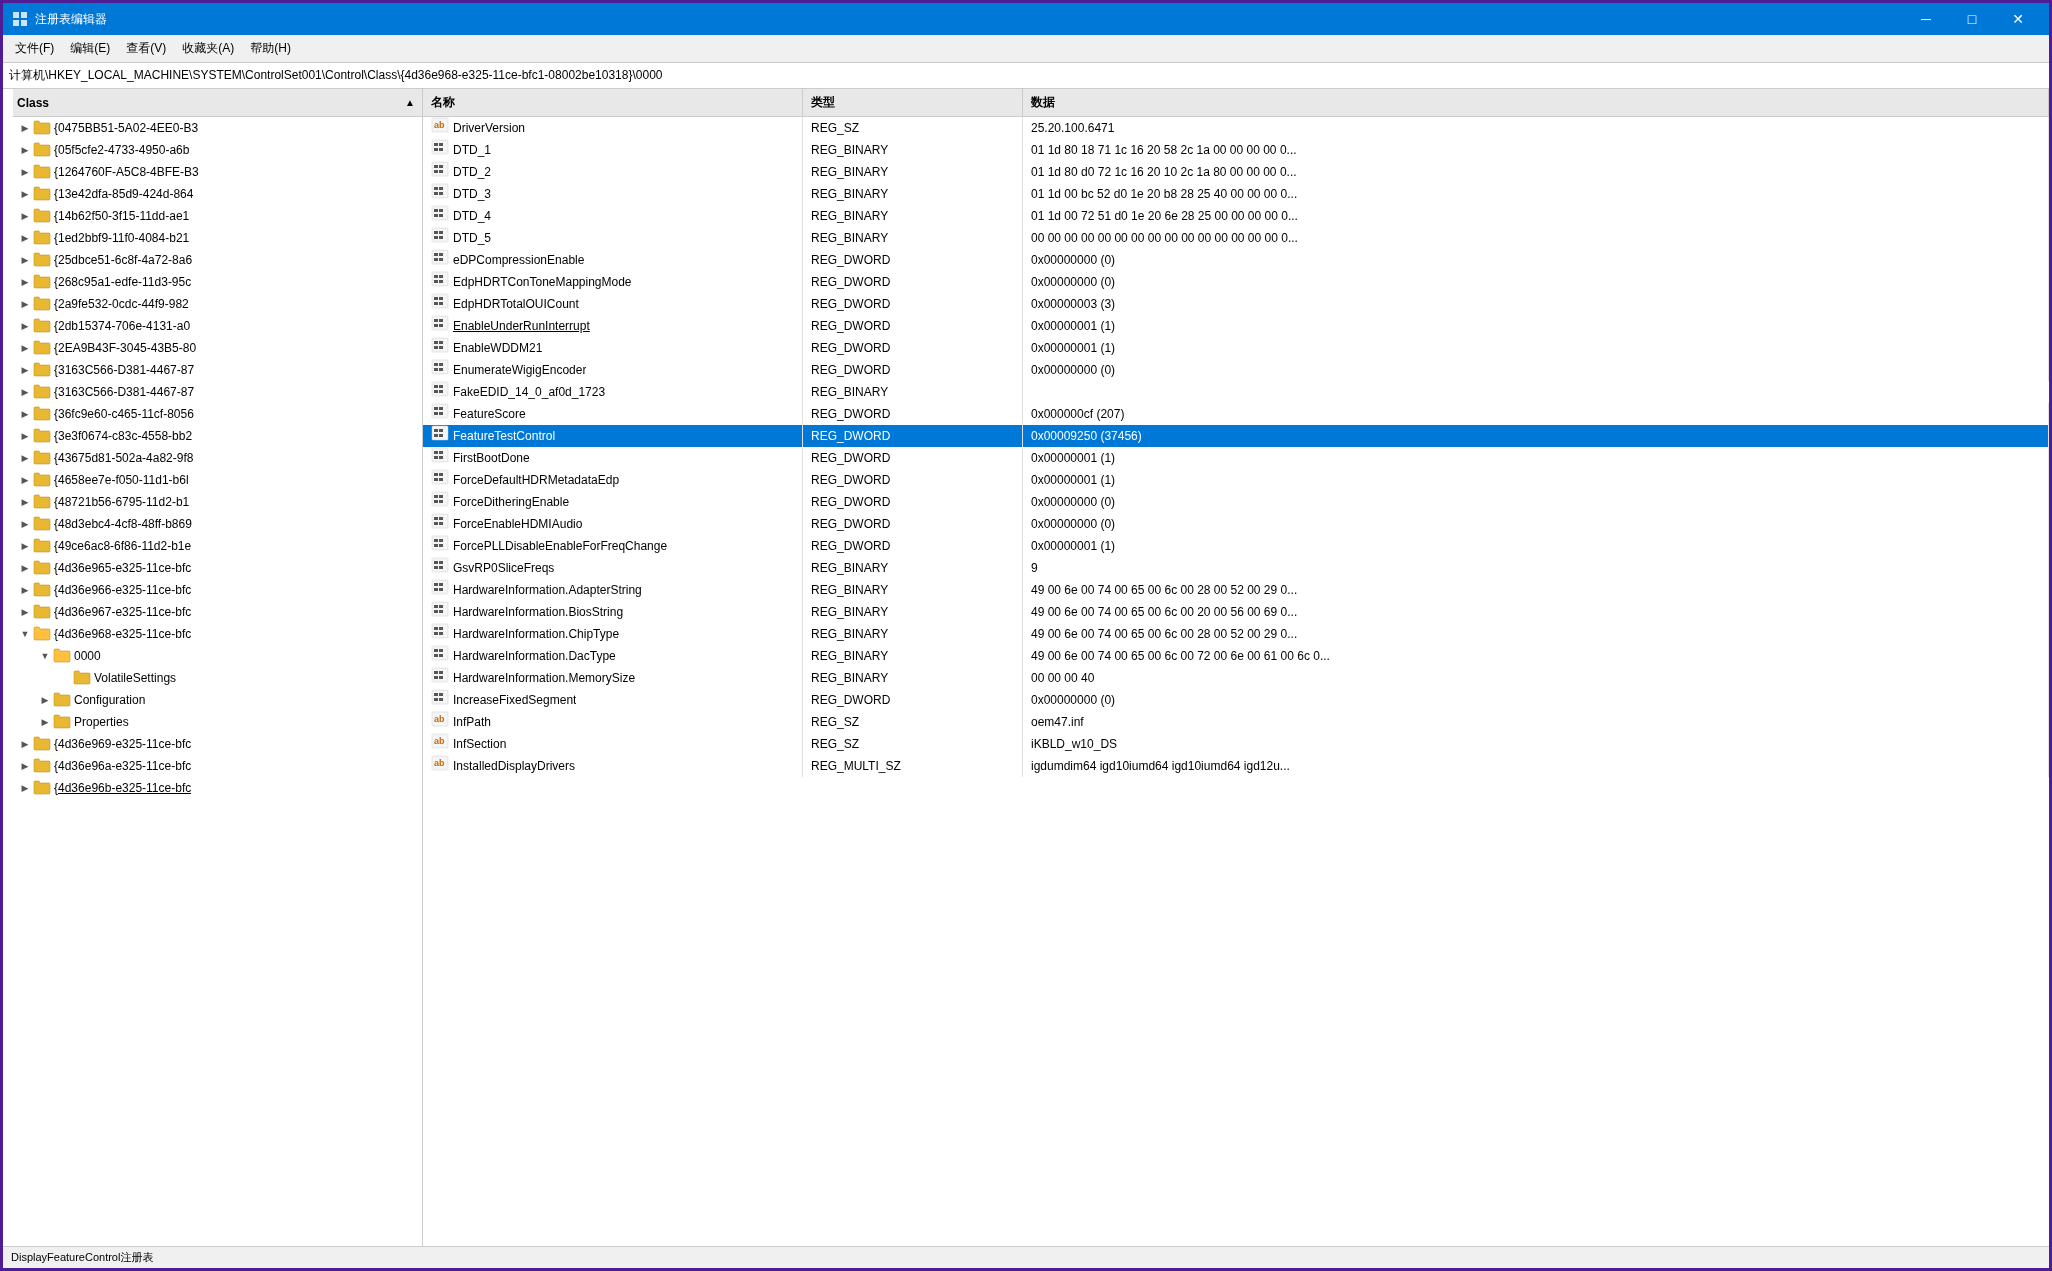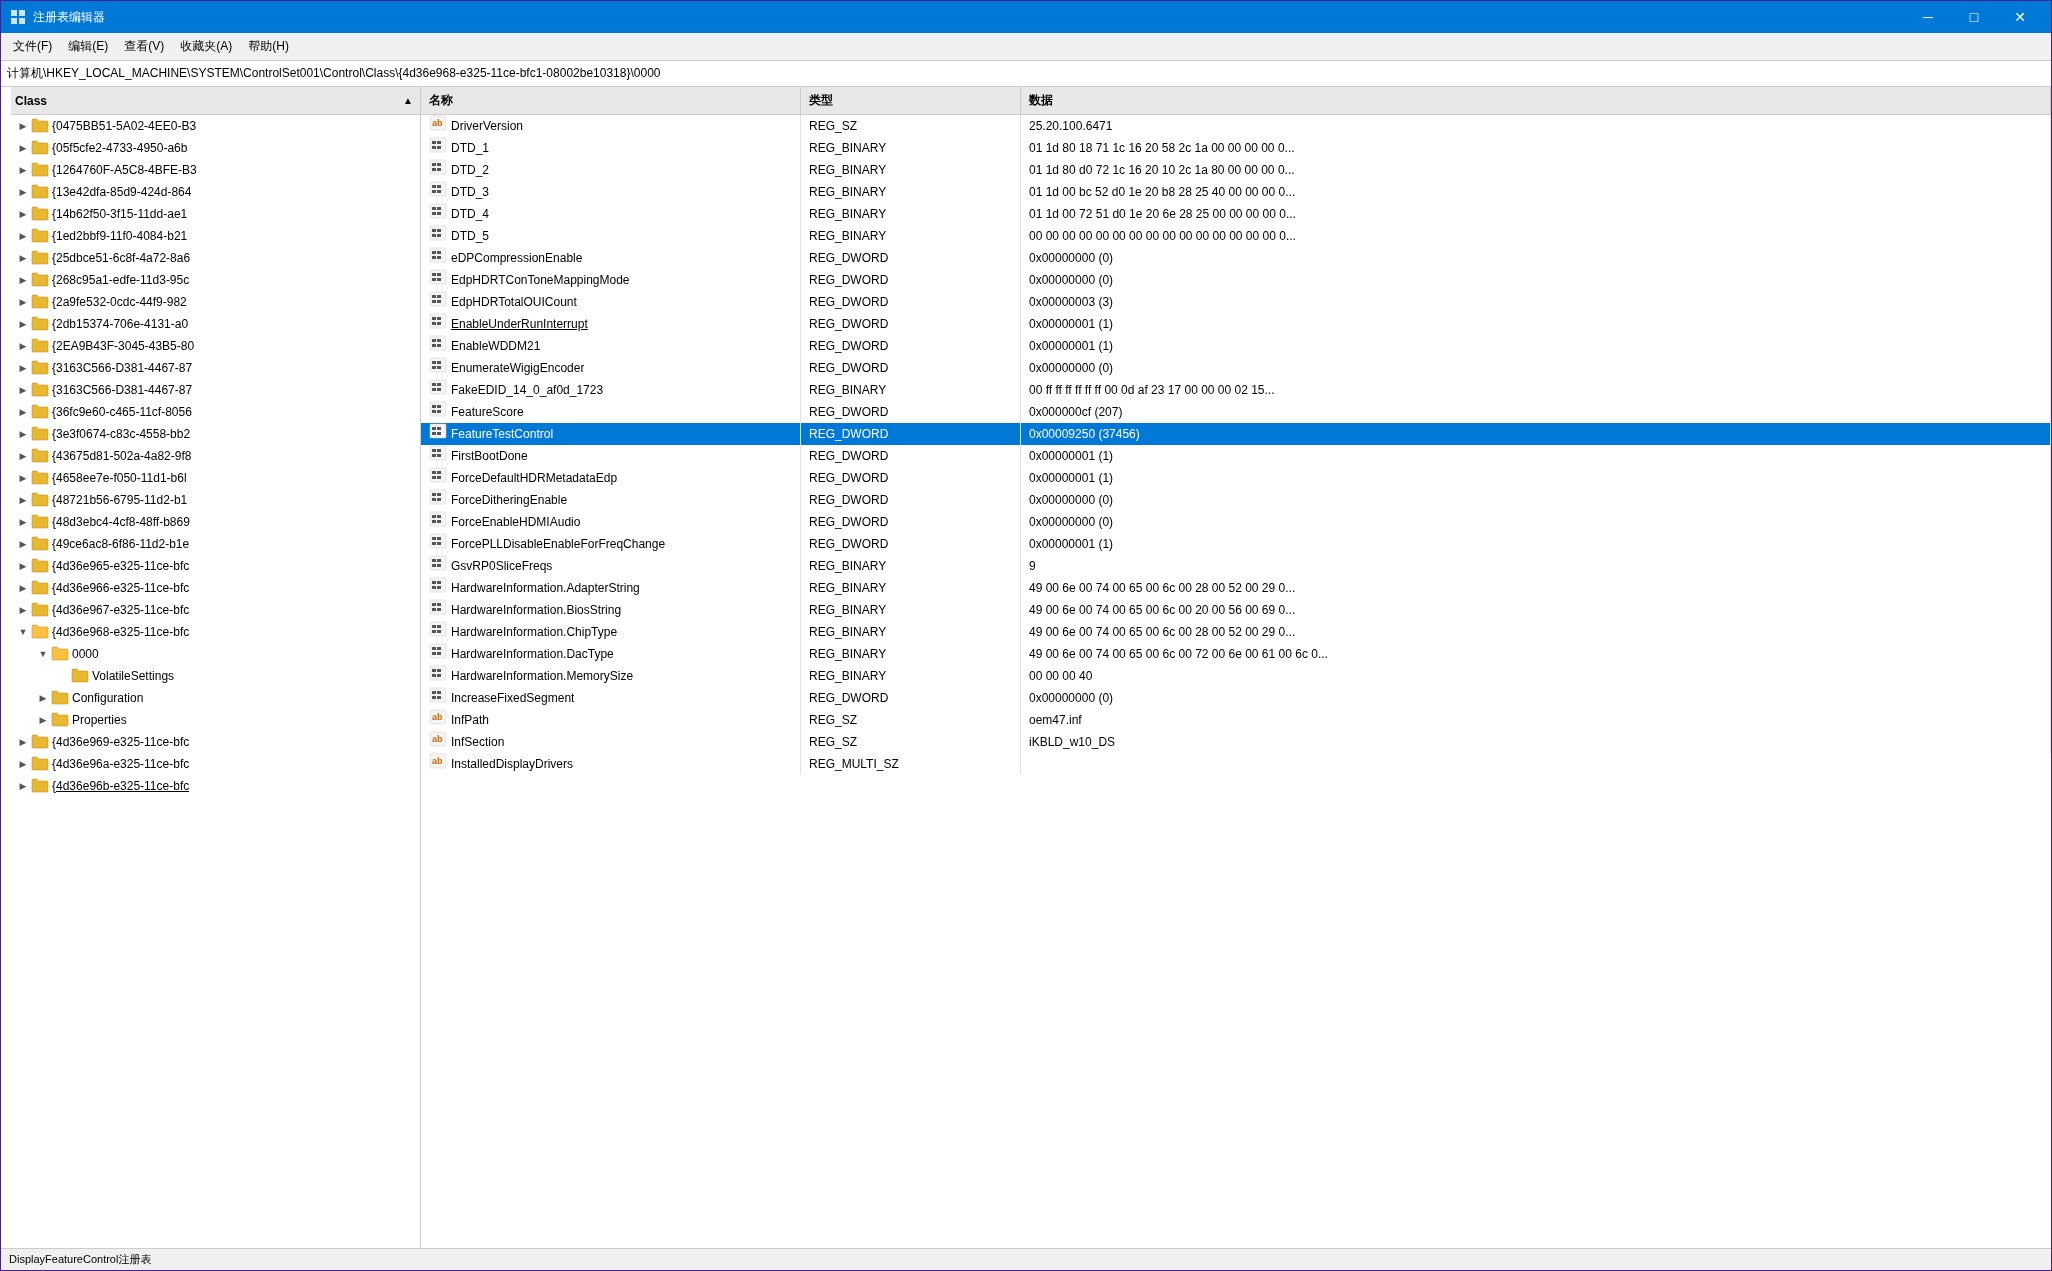--- a/index.html
+++ b/index.html
@@ -1,18 +1,18 @@
 <!DOCTYPE html>
 <html><head>
   <meta charset="utf-8">
   <style>
     * { box-sizing: border-box; margin: 0; padding: 0; }
     body { font-family: 'Microsoft YaHei', '微软雅黑', Arial, sans-serif; font-size: 12px; background: #f0f0f0; overflow: hidden; }
 
-    .window { width: 2052px; height: 1271px; display: flex; flex-direction: column; border: 1px solid #4c1d95; background: #fff; }
+    .window { width: 2052px; height: 1271px; display: flex; flex-direction: column; border: 3px solid #4c1d95; background: #fff; }
 
     .title-bar {
       background: #0078d7;
       height: 32px;
       display: flex;
       align-items: center;
       padding: 0 8px;
       color: #fff;
       flex-shrink: 0;
     }
@@ -624,21 +624,20 @@
               <span style="flex-shrink: 0;"><svg width="18" height="16" viewBox="0 0 18 16">
       <rect x="1" y="1" width="16" height="14" rx="1" fill="#f5f5f5" stroke="#ccc" stroke-width="0.5"></rect>
       <rect x="3" y="4" width="4" height="3" fill="#555"></rect>
       <rect x="8" y="4" width="4" height="3" fill="#555"></rect>
       <rect x="3" y="9" width="4" height="3" fill="#555"></rect>
       <rect x="8" y="9" width="4" height="3" fill="#555"></rect>
     </svg></span>
               <span style="overflow: hidden; text-overflow: ellipsis;">FakeEDID_14_0_af0d_1723</span>
             </div>
             <div class="value-cell vc-type">REG_BINARY</div>
-            <div class="value-cell vc-data">00 ff ff ff ff ff ff 00 0d af 23 17 00 00 00 02 15...</div>
           </div>
           <div class="value-row">
             <div class="value-cell vc-name">
               <span style="flex-shrink: 0;"><svg width="18" height="16" viewBox="0 0 18 16">
       <rect x="1" y="1" width="16" height="14" rx="1" fill="#f5f5f5" stroke="#ccc" stroke-width="0.5"></rect>
       <rect x="3" y="4" width="4" height="3" fill="#555"></rect>
       <rect x="8" y="4" width="4" height="3" fill="#555"></rect>
       <rect x="3" y="9" width="4" height="3" fill="#555"></rect>
       <rect x="8" y="9" width="4" height="3" fill="#555"></rect>
     </svg></span>
@@ -853,20 +852,21 @@
           </div>
           <div class="value-row">
             <div class="value-cell vc-name">
               <span style="flex-shrink: 0;"><svg width="18" height="16" viewBox="0 0 18 16">
       <rect x="1" y="1" width="16" height="14" rx="1" fill="#f5f5f5" stroke="#ccc" stroke-width="0.5"></rect>
       <text x="3" y="11" font-size="9" fill="#cc6600" font-weight="bold" font-family="Arial">ab</text>
     </svg></span>
               <span style="overflow: hidden; text-overflow: ellipsis;">InstalledDisplayDrivers</span>
             </div>
             <div class="value-cell vc-type">REG_MULTI_SZ</div>
+            <div class="value-cell vc-data">igdumdim64 igd10iumd64 igd10iumd64 igd12u...</div>
           </div>
         </div>
     </div>
 
   </div>
 
   <div class="status-bar">
     <span>DisplayFeatureControl注册表</span>
   </div>
 

